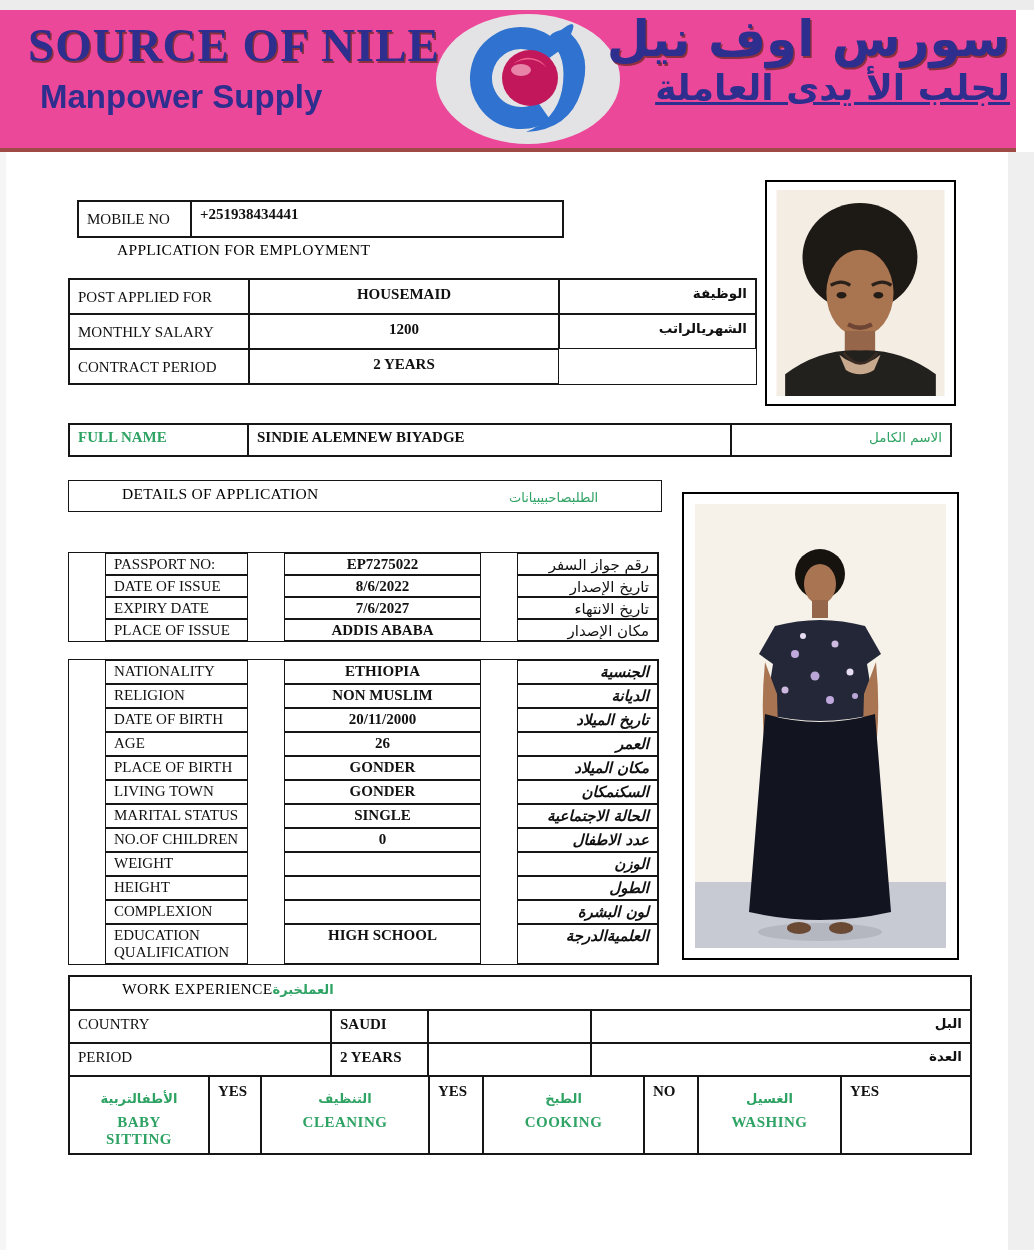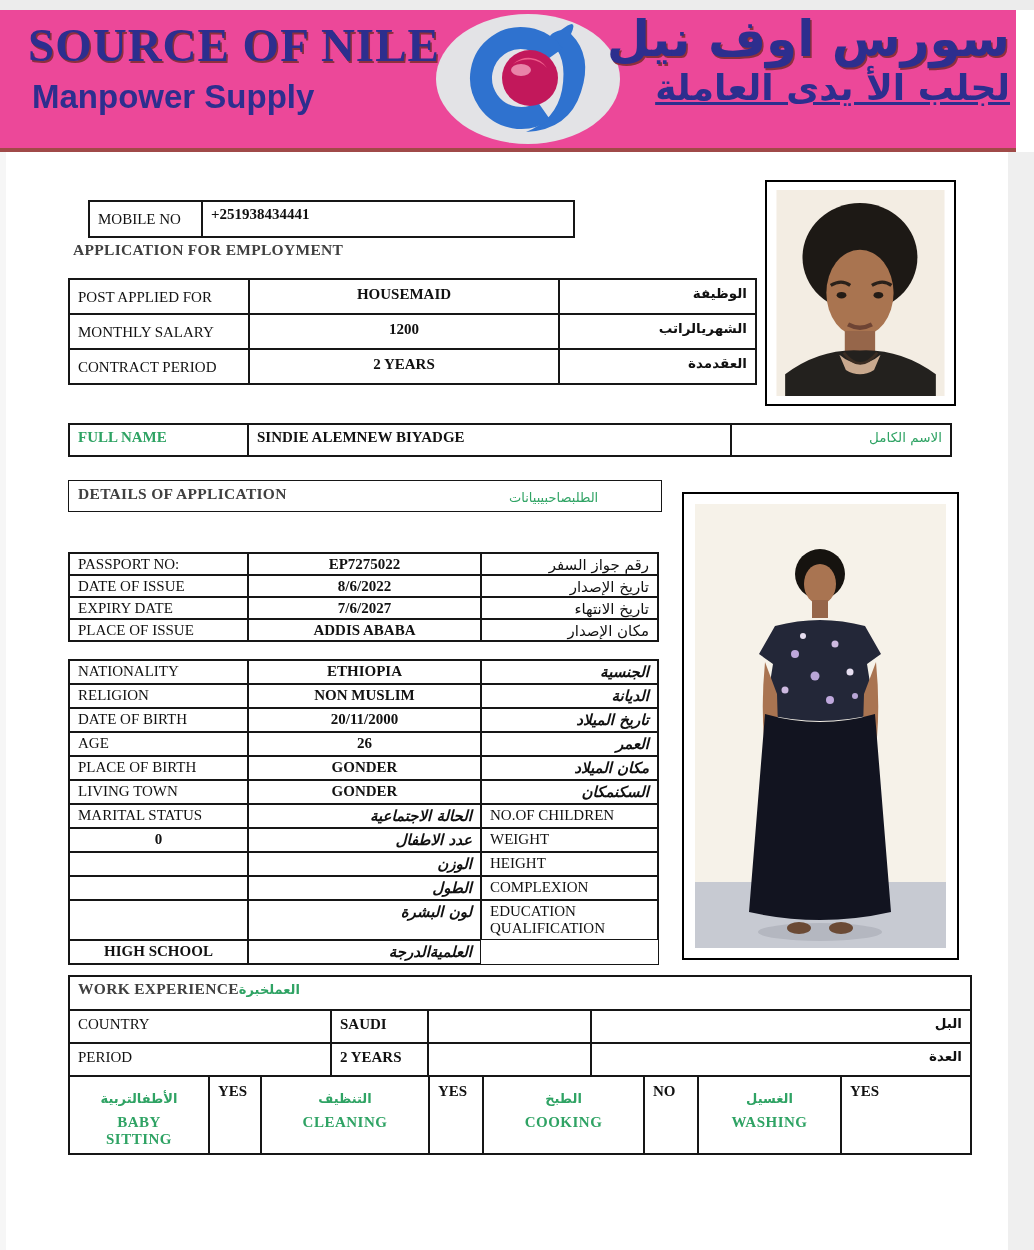--- a/index.html
+++ b/index.html
@@ -9,57 +9,57 @@
   .strip-right{position:absolute;left:1008px;top:152px;width:26px;height:1098px;background:#efefef;}
   .strip-left{position:absolute;left:0;top:152px;width:6px;height:1098px;background:#f6f6f6;}
 
   
   .header{position:absolute;left:0;top:10px;width:1016px;height:138px;background:#ec4899;
           border-bottom:4px solid #a04a48;}
   .brand-en{position:absolute;left:28px;top:8px;}
   .brand-name{font-family:"Liberation Serif",serif;font-weight:bold;font-size:47px;
               color:#2d2e8e;letter-spacing:1px;text-shadow:1.5px 1.5px 0 #8d2f3c;}
   .brand-tagline{font-family:"Liberation Sans","DejaVu Sans",sans-serif;font-weight:bold;
-                 font-size:33px;color:#2d2e8e;margin-left:4px;margin-top:6px;}
+                 font-size:33px;color:#2d2e8e;margin-left:12px;margin-top:6px;}
   .logo{position:absolute;left:433px;top:2px;width:190px;height:134px;}
   .brand-ar{position:absolute;right:6px;top:2px;text-align:right;direction:rtl;
             font-family:"DejaVu Sans",sans-serif;color:#2d2e8e;}
   .brand-ar .ar1{font-size:50px;font-weight:bold;line-height:1.1;text-shadow:1.5px 1.5px 0 #8d2f3c;}
   .brand-ar .ar2{font-size:36px;font-weight:bold;line-height:1.15;text-decoration:underline;}
 
   
   .tbl{position:absolute;display:grid;border:1px solid #161616;background:#fff;}
   .cell{border:1px solid #161616;padding:2px 8px;font-size:15px;overflow:hidden;}
   .lbl{text-align:left;padding-top:4px;}
   .val{font-weight:bold;text-align:center;padding-top:4px;}
   .val-left{font-weight:bold;text-align:left;padding-top:4px;}
   .ar{direction:rtl;text-align:right;font-family:"DejaVu Sans",sans-serif;font-size:13.5px;padding-top:4px;}
   .ar.bold{font-weight:bold;}
   .green{color:#2fa364;}
-  .gr-head{font-weight:bold;color:#404040;font-size:15.5px;letter-spacing:.3px;}
-
-  .mobile-tbl{left:88px;top:200px;width:485px;grid-template-columns:113px 1fr;grid-auto-rows:36px;}
+  .gr-head{font-weight:normal;color:#000000;font-size:15.5px;letter-spacing:.3px;margin-left:44px;}
+
+  .mobile-tbl{left:77px;top:200px;width:485px;grid-template-columns:113px 1fr;grid-auto-rows:36px;}
   .mobile-tbl .lbl{padding-top:9px;}
   .heading-app{position:absolute;left:73px;top:241px;}
 
   .post-tbl{left:68px;top:278px;width:687px;grid-template-columns:180px 310px 197px;grid-auto-rows:35px;}
   .post-tbl .lbl{padding-top:9px;}
   .post-tbl .val{padding-top:6px;}
   .post-tbl .ar{font-weight:bold;padding-top:5px;}
 
   .fullname-tbl{left:68px;top:423px;width:882px;grid-template-columns:179px 483px 220px;grid-auto-rows:32px;}
   .fullname-tbl .green-lbl{font-weight:bold;color:#2fa364;}
   .details-box{position:absolute;left:68px;top:480px;width:592px;height:30px;border:1px solid #161616;}
   .details-box .gr-head{position:absolute;left:9px;top:4px;}
   .details-box .ar{position:absolute;left:440px;top:5px;color:#2fa364;font-size:13px;}
 
   .passport-tbl{left:68px;top:552px;width:589px;grid-template-columns:179px 233px 177px;grid-auto-rows:22px;}
   .personal-tbl{left:68px;top:659px;width:589px;grid-template-columns:179px 233px 177px;
                 grid-auto-rows:minmax(23px,auto);}
-  .passport-tbl .cell,.personal-tbl .cell{padding-top:2px;font-size:15px;}
+  .passport-tbl .cell,.personal-tbl .cell{padding-top:2px;font-size:15px;margin-left:36px;}
   .personal-tbl .ar{font-weight:bold;font-style:italic;}
 
   
   .photo-frame{position:absolute;border:2px solid #000;background:#fff;}
   .pf-head{left:765px;top:180px;width:171px;height:206px;padding:8px;}
   .pf-body{left:682px;top:492px;width:253px;height:444px;padding:10px;}
   .photo-inner{width:100%;height:100%;display:block;}
 
   
   .we-wrap{position:absolute;left:68px;top:975px;width:902px;border:1px solid #161616;background:#fff;}
@@ -116,21 +116,20 @@
       <div class="cell lbl pair-1">POST APPLIED FOR</div>
       <div class="cell val">HOUSEMAID</div>
       <div class="cell ar bold">الوظيفة</div>
 
       <div class="cell lbl pair-2">MONTHLY SALARY</div>
       <div class="cell val">1200</div>
       <div class="cell ar bold">الشهريالراتب</div>
 
       <div class="cell lbl pair-3">CONTRACT PERIOD</div>
       <div class="cell val">2 YEARS</div>
-      <div class="cell ar bold">العقدمدة</div>
     </div>
 
   <div class="photo-frame pf-head">
     <svg class="photo-inner" viewBox="0 0 155 190" xmlns="http://www.w3.org/2000/svg" aria-hidden="true">
       <rect width="155" height="190" fill="#f3ede3"></rect>
       <ellipse cx="77" cy="62" rx="53" ry="50" fill="#1d1915"></ellipse>
       <ellipse cx="77" cy="95" rx="31" ry="40" fill="#a97450"></ellipse>
       <path d="M50 88 q10 -6 18 0 M88 88 q10 -6 18 0" stroke="#2a211a" stroke-width="3" fill="none"></path>
       <ellipse cx="60" cy="97" rx="4.5" ry="3" fill="#241c16"></ellipse>
       <ellipse cx="94" cy="97" rx="4.5" ry="3" fill="#241c16"></ellipse>
@@ -192,20 +191,21 @@
 
       <div class="cell lbl pair-5">PLACE OF BIRTH</div>
       <div class="cell val">GONDER</div>
       <div class="cell ar">مكان الميلاد</div>
 
       <div class="cell lbl pair-6">LIVING TOWN</div>
       <div class="cell val">GONDER</div>
       <div class="cell ar">السكنمكان</div>
 
       <div class="cell lbl pair-7">MARITAL STATUS</div>
+      <div class="cell val">SINGLE</div>
       <div class="cell ar">الحالة الاجتماعية</div>
 
       <div class="cell lbl pair-8">NO.OF CHILDREN</div>
       <div class="cell val">0</div>
       <div class="cell ar">عدد الاطفال</div>
 
       <div class="cell lbl pair-9">WEIGHT</div>
       <div class="cell val"></div>
       <div class="cell ar">الوزن</div>
 

